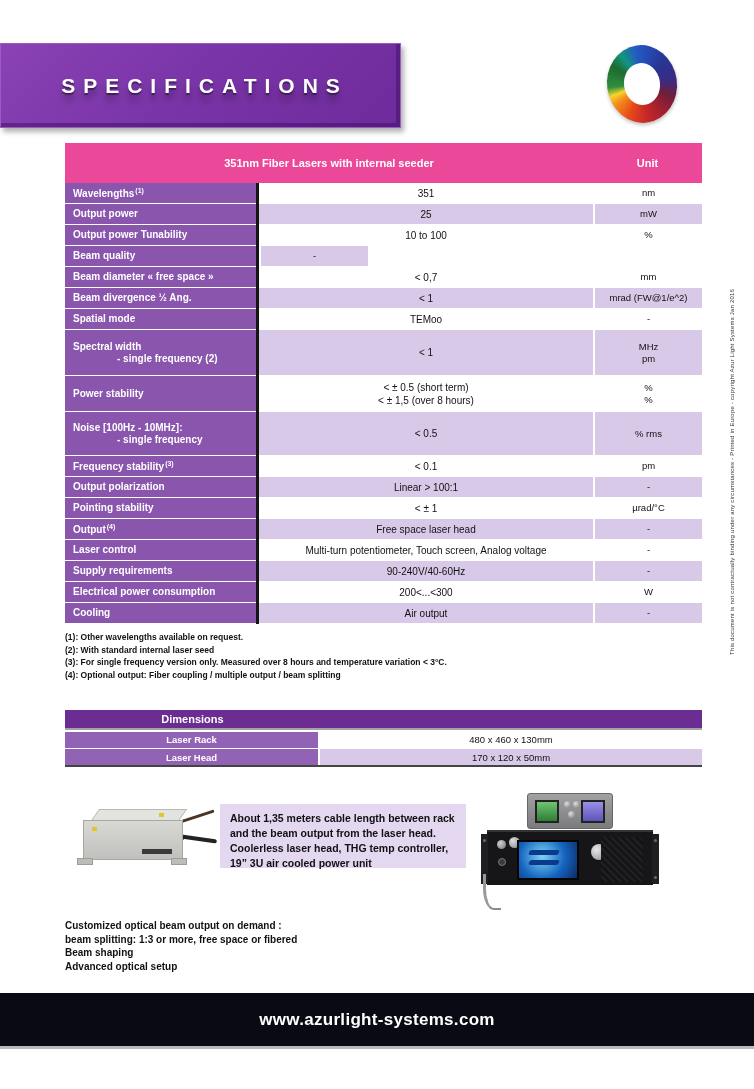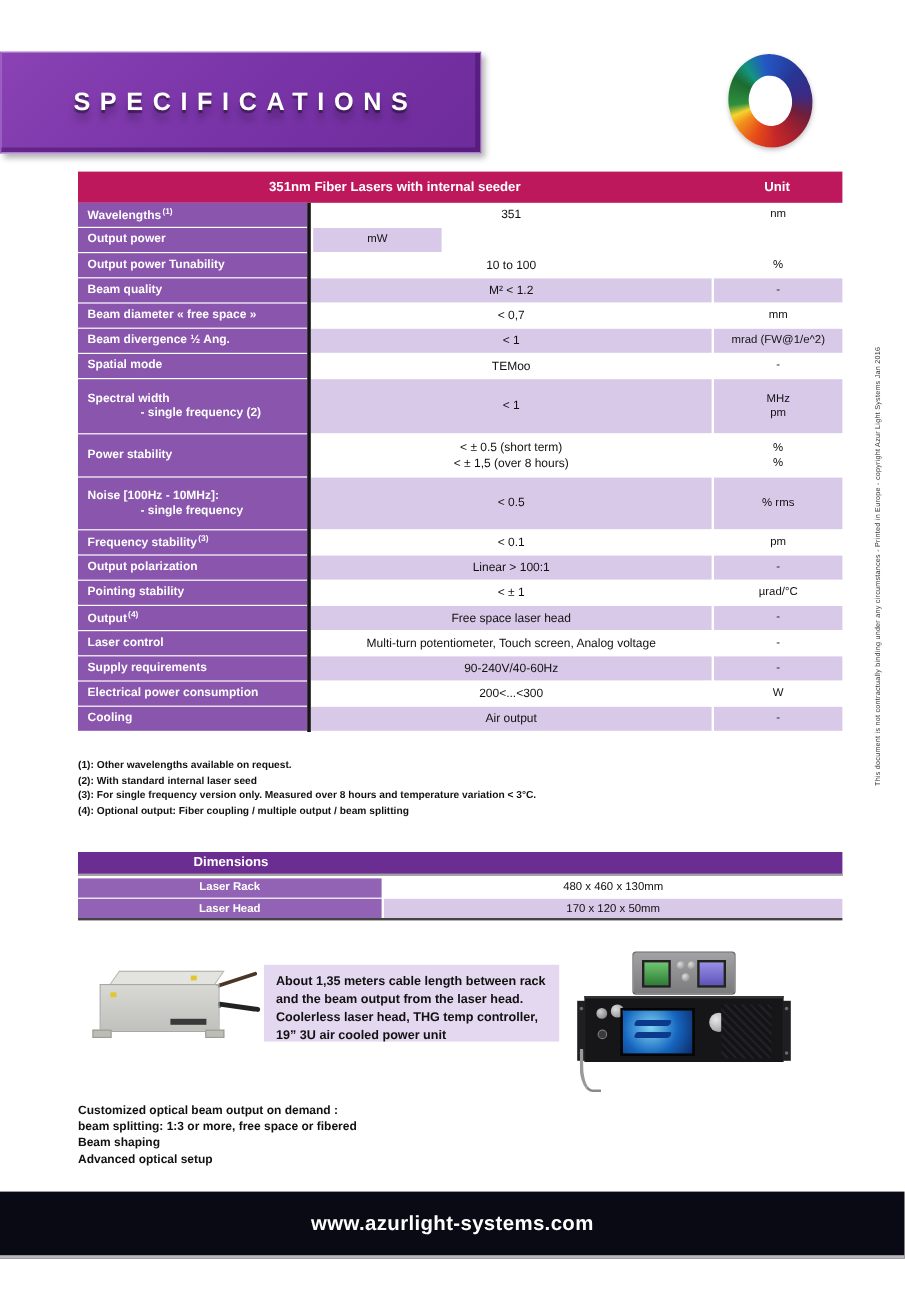--- a/index.html
+++ b/index.html
@@ -44,21 +44,21 @@
   #side-note {
     position:absolute; left:724px; top:185px; height:470px; width:16px;
     writing-mode:vertical-rl; transform:rotate(180deg);
     font-size:6px; color:#333; letter-spacing:.2px;
     display:flex; align-items:center; text-align:center;
   }
 
   
   #spec-table { position:absolute; left:65px; top:143px; width:637px; }
   .spec-header {
-    display:flex; height:26px; background:#be185d; color:#fff; font-weight:bold;
+    display:flex; height:40px; background:#ec4899; color:#fff; font-weight:bold;
   }
   .sh-title { flex:1; display:flex; align-items:center; justify-content:center; font-size:11px; }
   .sh-unit  { width:109px; display:flex; align-items:center; justify-content:center; font-size:11px; }
   .spec-body { position:relative; }
   .spec-vline { position:absolute; left:191px; top:0; bottom:0; width:3px; background:#151515; z-index:2; }
   .spec-row { display:flex; align-items:stretch; min-height:21px; border-bottom:1px solid #fff; }
   .spec-row.t48 { min-height:46px; }
   .spec-row.t38 { min-height:36px; }
   .spec-row.t46 { min-height:44px; }
   .c-label {
@@ -186,20 +186,23 @@
         <div class="c-unit">
             <div>nm</div>
           </div>
       </div>
 
       <div class="spec-row lav">
         <div class="c-label">
             <div class="lbl1"><span>Output power</span></div>
           </div>
         <div class="c-spacer"></div>
+        <div class="c-value">
+            <div>25</div>
+          </div>
         <div class="c-gap"></div>
         <div class="c-unit">
             <div>mW</div>
           </div>
       </div>
 
       <div class="spec-row">
         <div class="c-label">
             <div class="lbl1"><span>Output power Tunability</span></div>
           </div>
@@ -211,23 +214,20 @@
         <div class="c-unit">
             <div>%</div>
           </div>
       </div>
 
       <div class="spec-row lav">
         <div class="c-label">
             <div class="lbl1"><span>Beam quality</span></div>
           </div>
         <div class="c-spacer"></div>
-        <div class="c-value">
-            <div>M² &lt; 1.2</div>
-          </div>
         <div class="c-gap"></div>
         <div class="c-unit">
             <div>-</div>
           </div>
       </div>
 
       <div class="spec-row">
         <div class="c-label">
             <div class="lbl1"><span>Beam diameter « free space »</span></div>
           </div>

